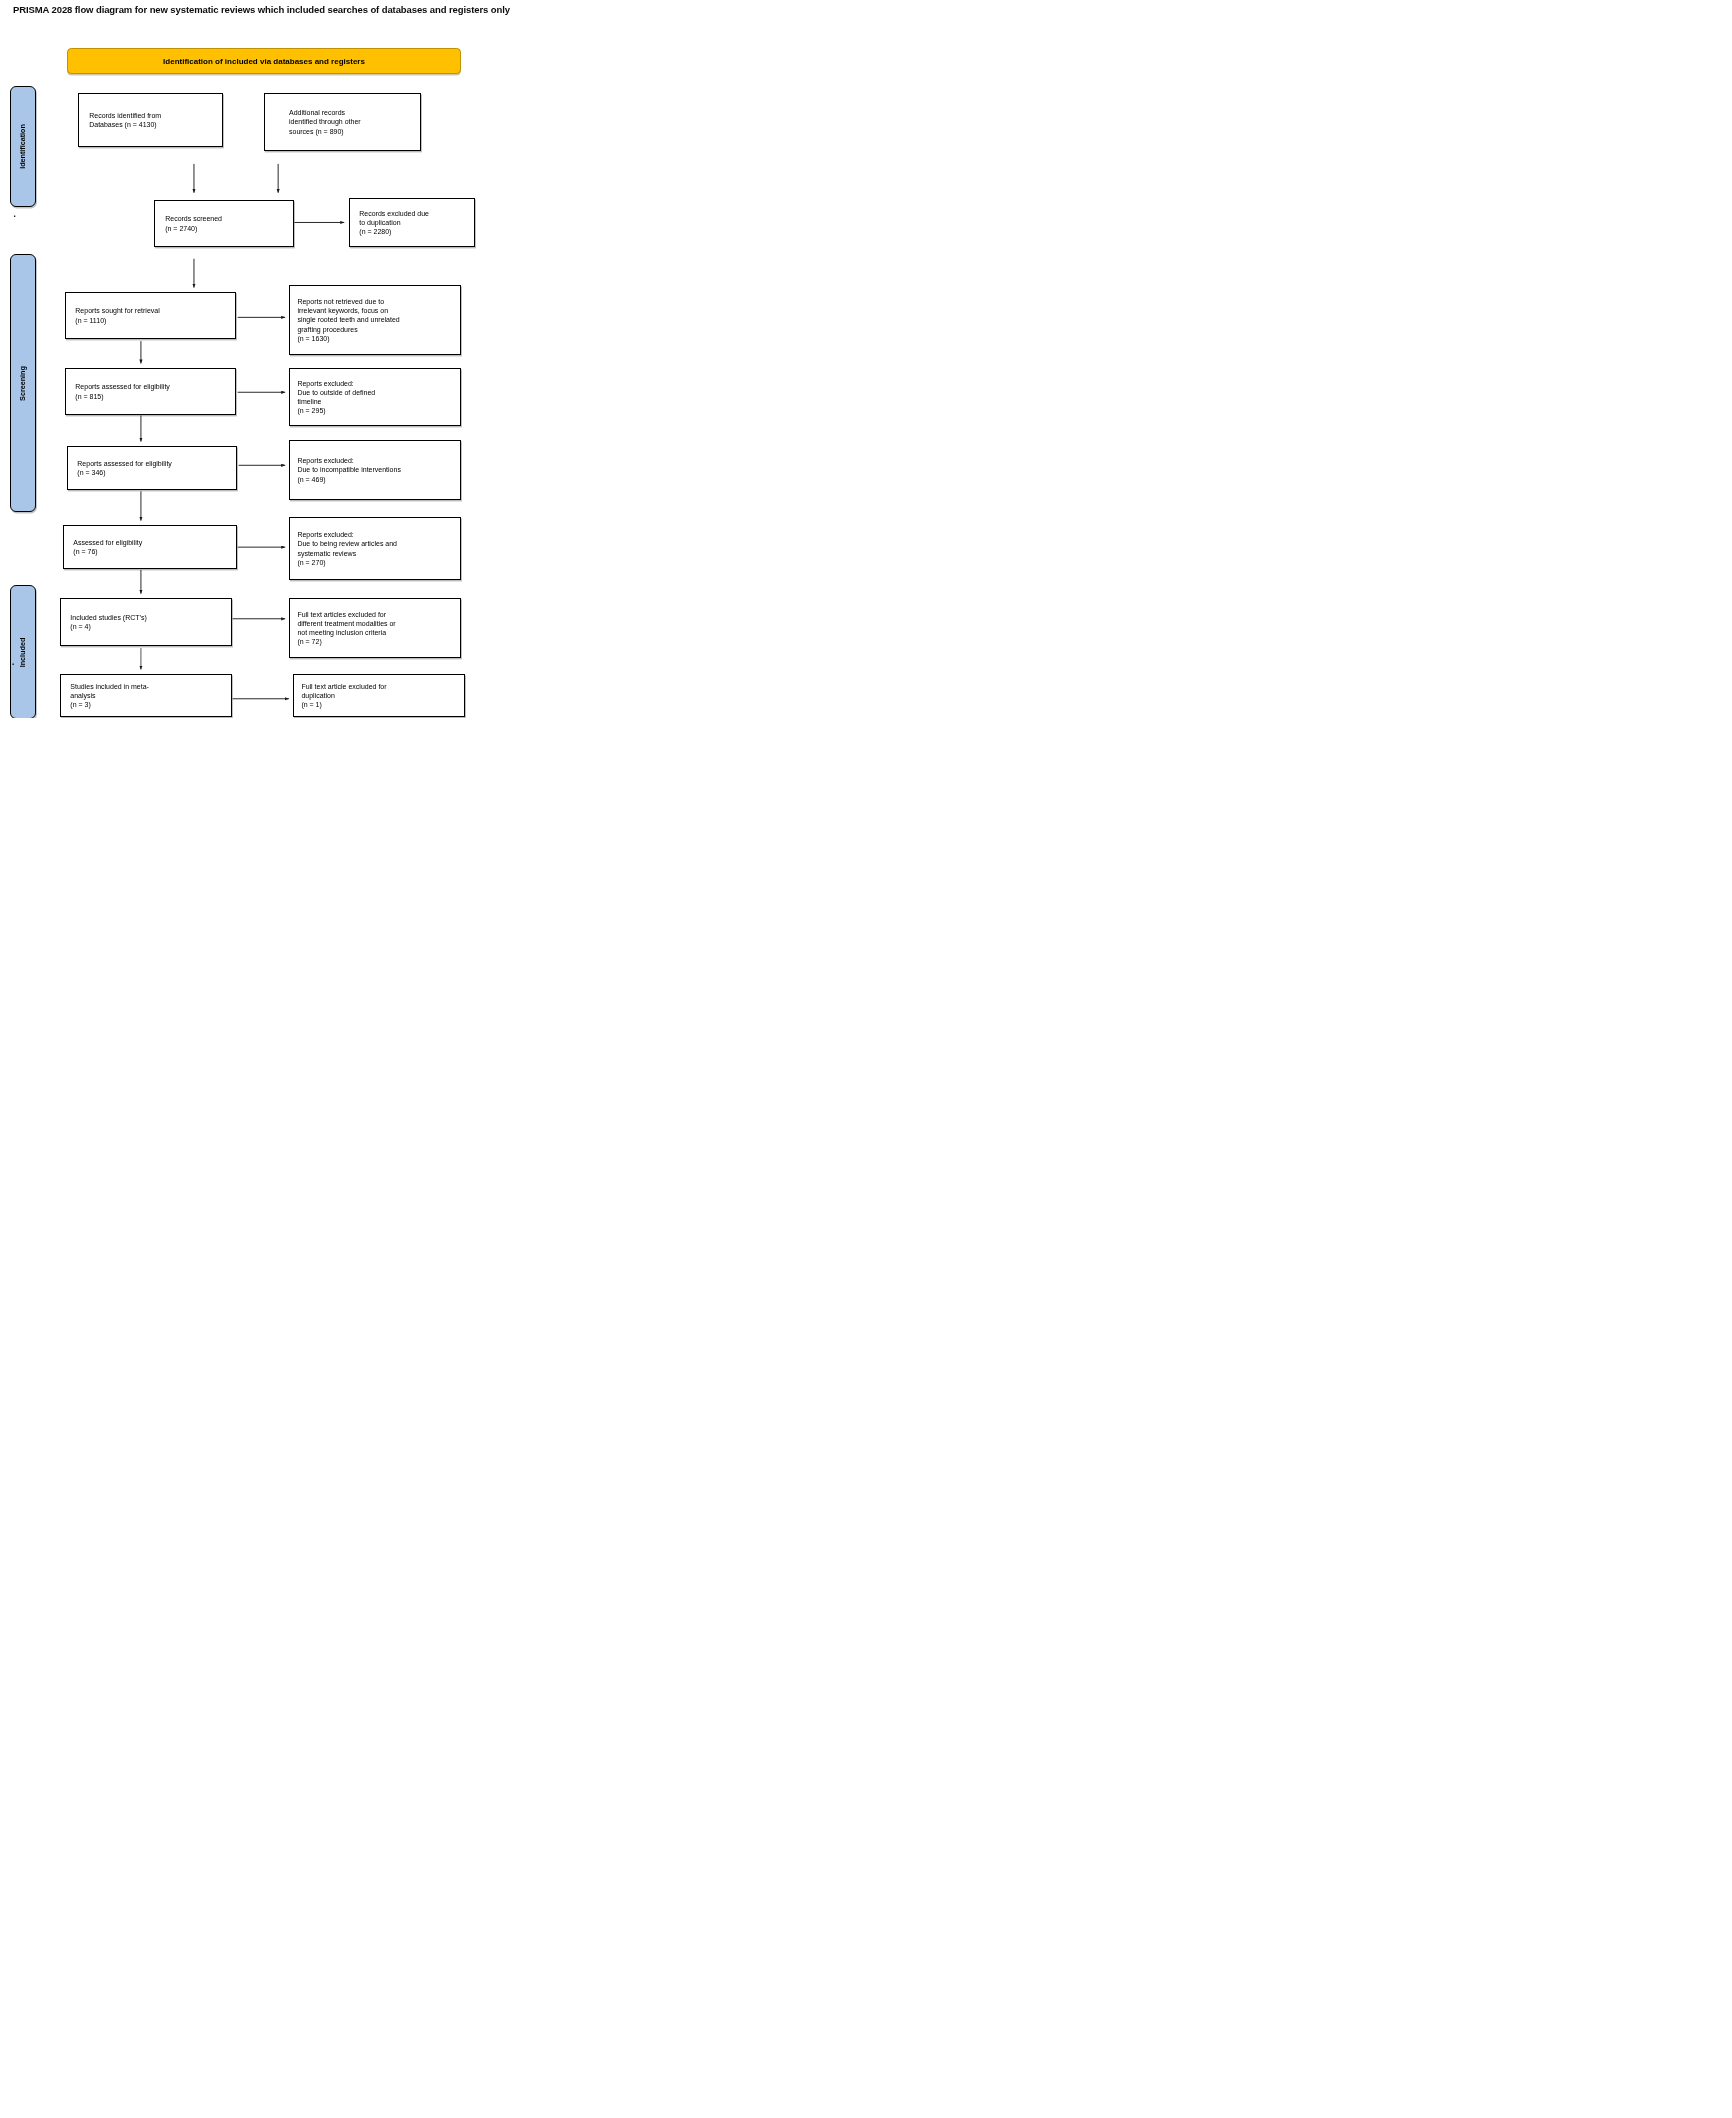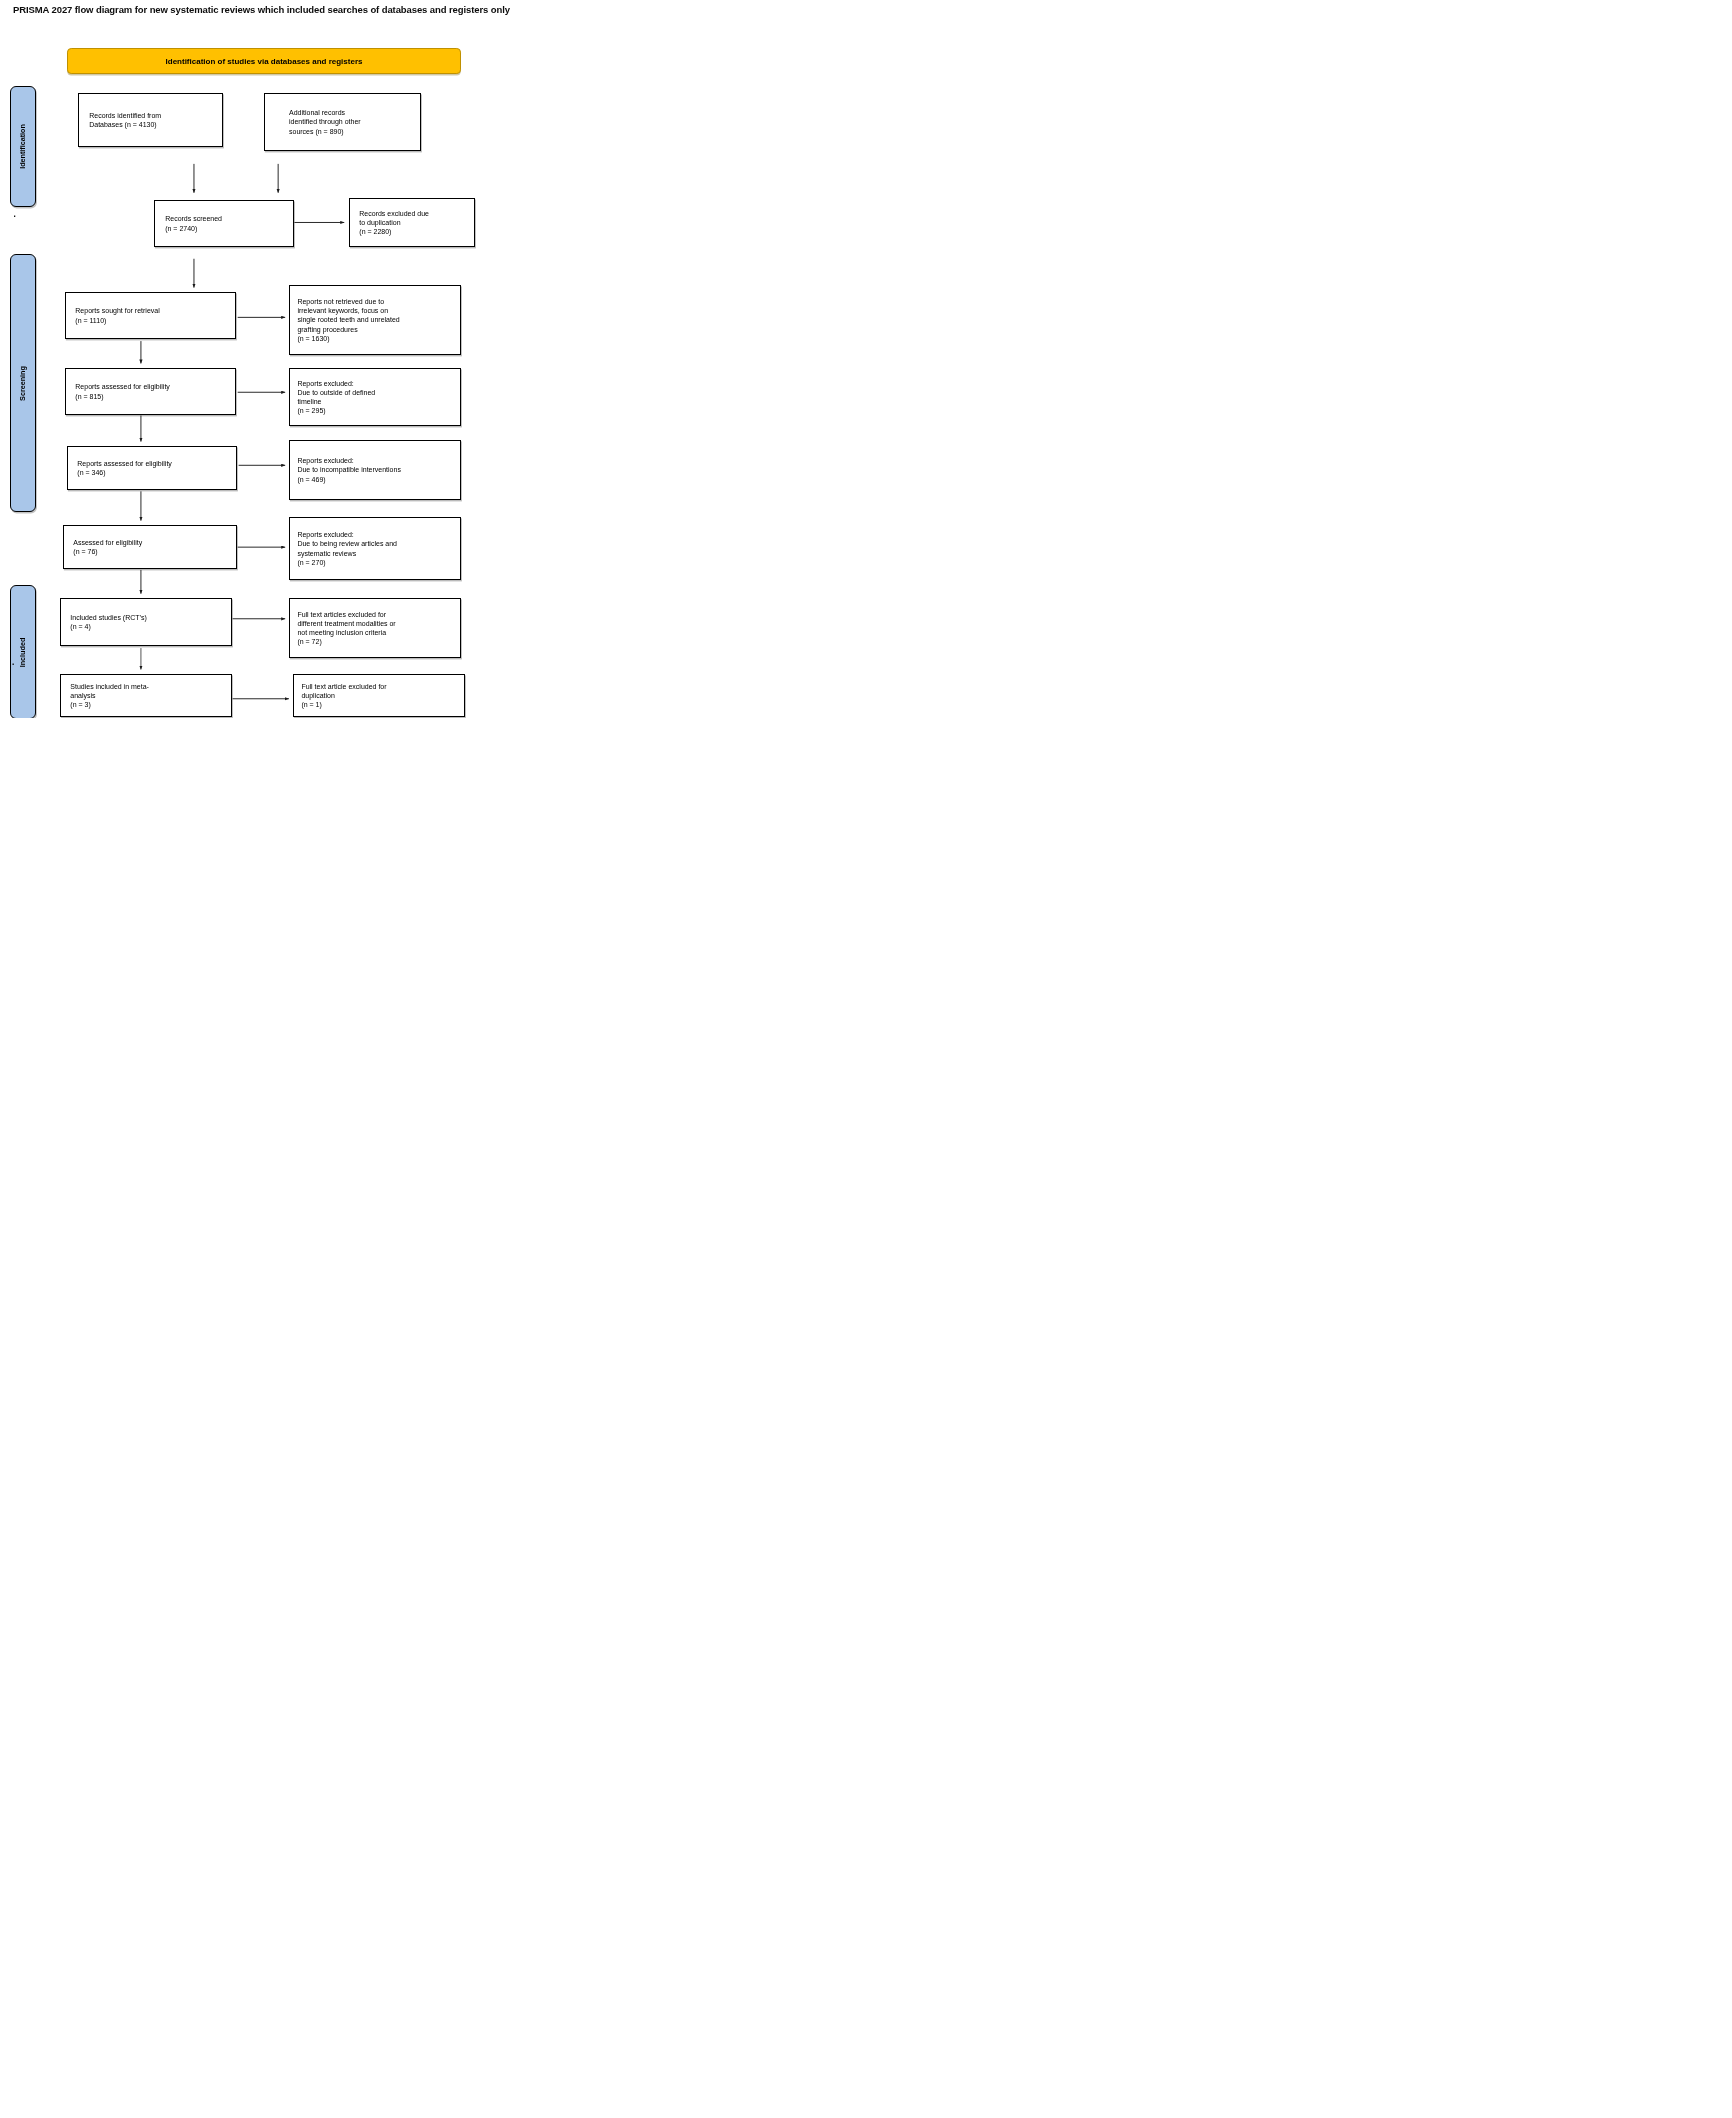--- a/index.html
+++ b/index.html
@@ -89,24 +89,24 @@
     left: 0; top: 0;
     pointer-events: none;
     z-index: 4;
   }
 </style>
 </head>
 <body>
 
 <div class="canvas">
 
-  <div class="page-title">PRISMA 2027 flow diagram for new systematic reviews which included searches of databases and registers only</div>
+  <div class="page-title">PRISMA 2028 flow diagram for new systematic reviews which included searches of databases and registers only</div>
 
   <div class="banner">
-    <span>Identification of studies via databases and registers</span>
+    <span>Identification of included via databases and registers</span>
   </div>
 
   <div class="stage stage-identification">
     <span>Identification</span>
   </div>
   <div class="stage stage-screening">
     <span>Screening</span>
   </div>
   <div class="stage stage-included">
     <span>Included</span>

